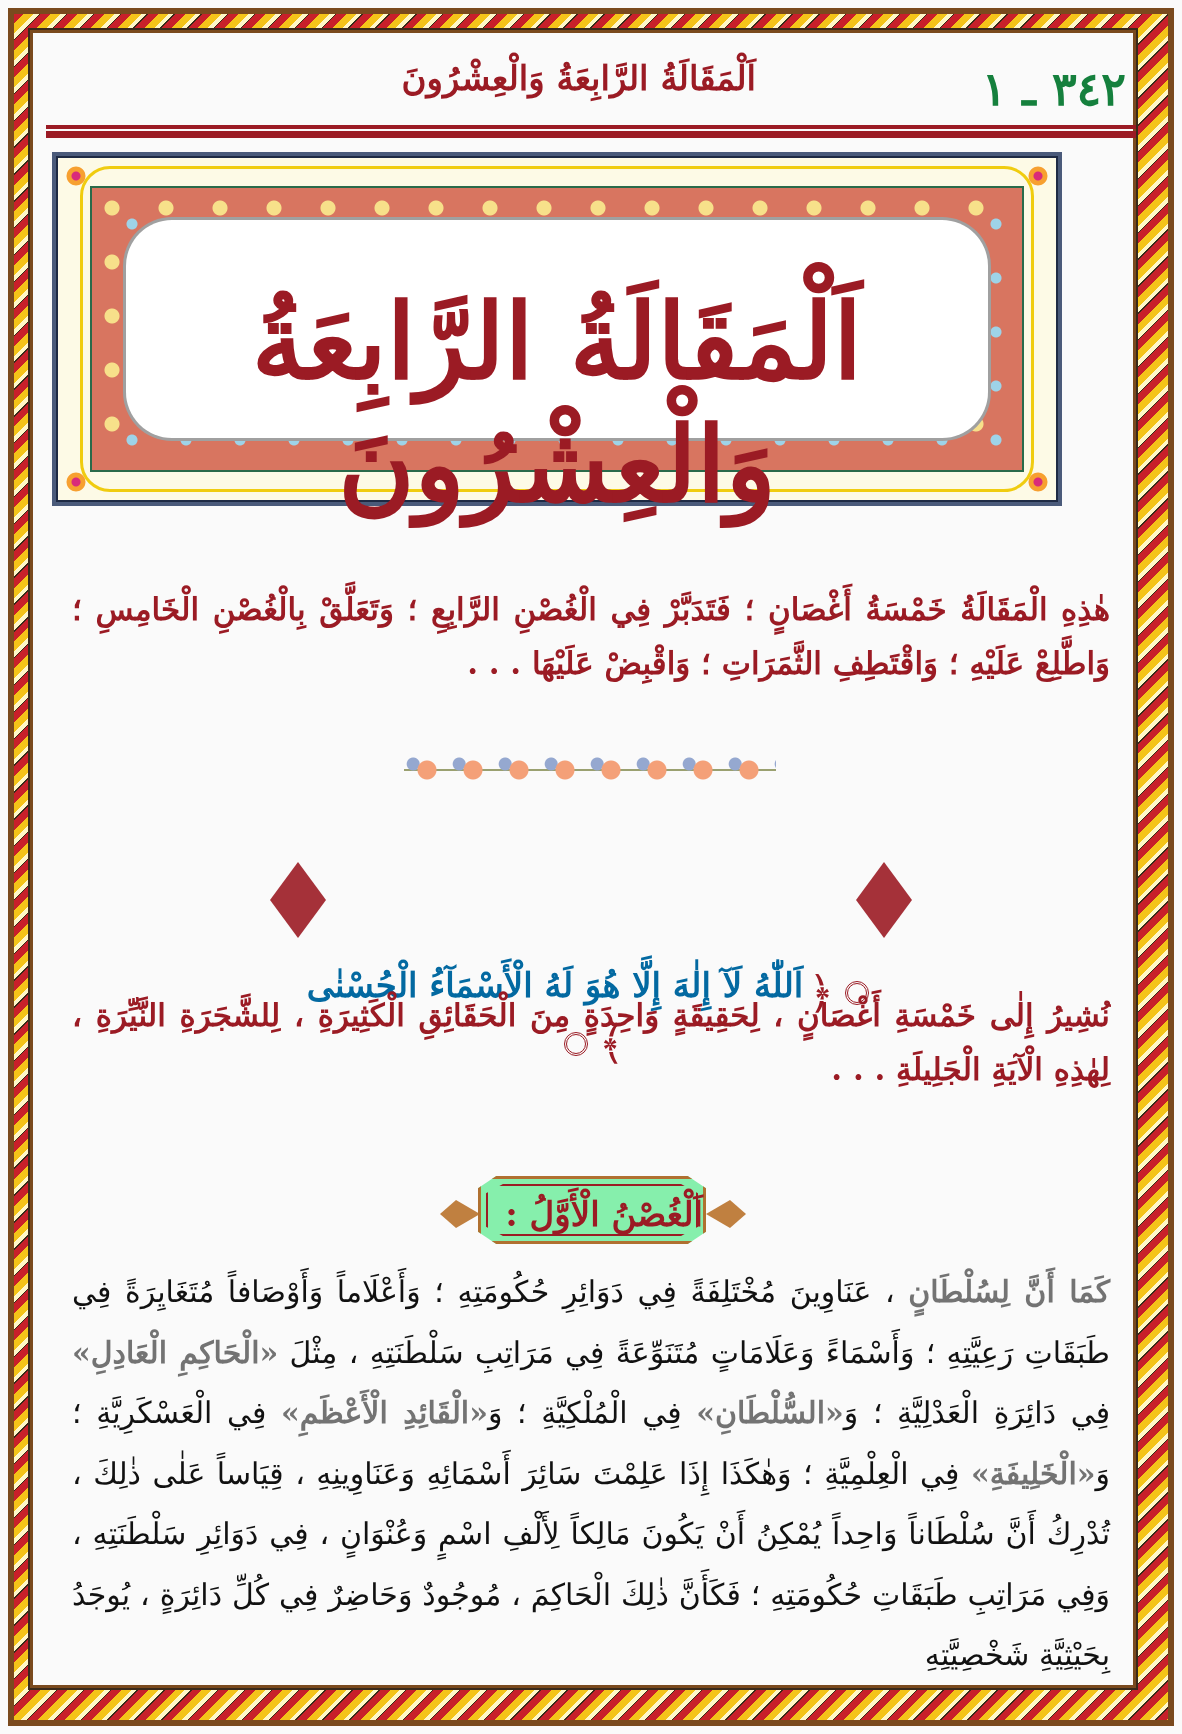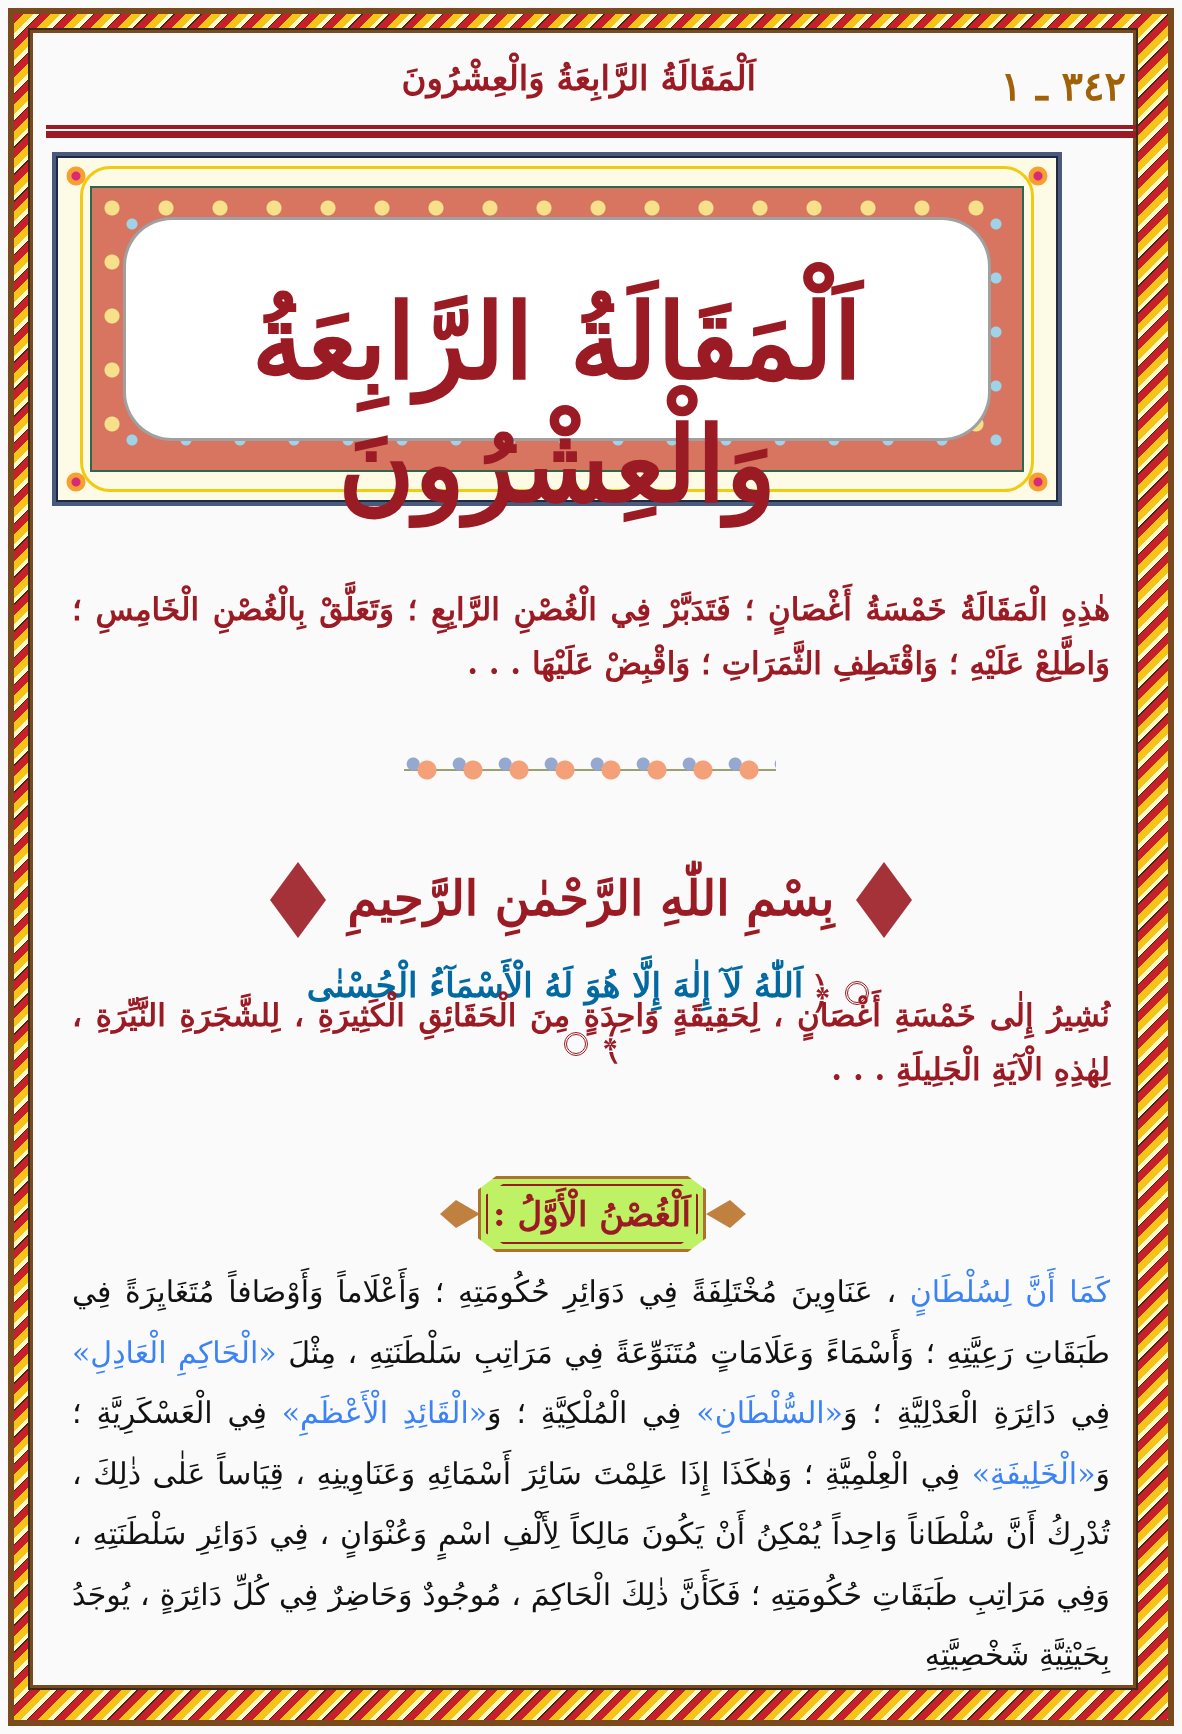--- a/index.html
+++ b/index.html
@@ -6,63 +6,63 @@
   body { width:1182px; height:1734px; position:relative; overflow:hidden; font-family:"DejaVu Serif", serif; }
   .outer-frame { position:absolute; left:8px; top:8px; width:1166px; height:1718px; box-sizing:border-box;
     border:3px solid #7a4a1e; background:#7a4a1e; }
   .braid { position:absolute; left:3px; top:3px; right:3px; bottom:3px;
     background:
       repeating-linear-gradient(135deg, #c8202a 0 7px, #f4c419 7px 14px, #fff8c8 14px 18px, #3a2a1a 18px 19px);
   }
   .page { position:absolute; left:30px; top:30px; width:1106px; height:1658px; background:#fafafa;
     box-shadow: inset 0 0 0 3px #7a4a1e, 0 0 0 2px #3a2a1a; }
   .header { position:absolute; left:46px; right:46px; top:54px; height:70px; direction:rtl; }
-  .header-num { position:absolute; right:10px; top:8px; font-size:40px; color:#a16207; font-weight:bold; letter-spacing:6px; }
+  .header-num { position:absolute; right:10px; top:8px; font-size:46px; color:#15803d; font-weight:bold; letter-spacing:6px; }
   .header-title { position:absolute; right:380px; top:4px; font-size:34px; color:#9b1b24; font-weight:bold; }
   .rule1 { position:absolute; left:46px; right:46px; top:125px; height:4px; background:#9b1b24; }
   .rule2 { position:absolute; left:46px; right:46px; top:131px; height:7px; background:#9b1b24; }
 
   .banner { position:absolute; left:52px; top:152px; width:1010px; height:354px; box-sizing:border-box;
     border:4px solid #4a5a7a; background:#fdfae6; box-shadow: inset 0 0 0 2px #1e2a44; }
   .banner-gold { position:absolute; left:24px; right:24px; top:10px; bottom:10px; border:3px solid #f0cc10; border-radius:30px 30px 30px 30px; }
   .banner-orn { position:absolute; left:34px; right:34px; top:30px; bottom:30px; background:
       radial-gradient(circle at 20px 20px, #f7e08a 0 7px, transparent 8px) 0 0/54px 54px,
       radial-gradient(circle at 40px 36px, #9ed3e8 0 5px, transparent 6px) 0 0/54px 54px,
       #d87560; border:2px solid #2a6a4a; }
   .banner-inner { position:absolute; left:70px; right:70px; top:64px; bottom:64px; background:#ffffff;
     border-radius:46px; box-shadow: 0 0 0 3px #a0a0a0; }
   .banner-title { position:absolute; left:0; right:0; top:60px; text-align:center; font-size:104px; color:#9b1b24;
     font-weight:bold; direction:rtl; }
   .corner-flower { position:absolute; width:20px; height:20px; border-radius:50%; background:radial-gradient(circle,#d92a7a 0 4px,#f7a030 5px 9px,transparent 10px); }
 
   .para { position:absolute; left:72px; right:72px; direction:rtl; text-align:justify; color:#9b1b24;
     font-weight:bold; font-size:31px; line-height:54px; }
   .para.black { color:#111; font-weight:normal; }
-  .hl { color:#3b82f6; font-weight:normal; }
+  .hl { color:#737373; font-weight:bold; }
 
   .divider { position:absolute; left:404px; top:750px; width:372px; height:40px;
     background:
       radial-gradient(circle at 50% 50%, #f4a078 0 9px, transparent 10px) 0 0/46px 40px,
       radial-gradient(circle at 20% 35%, #95a8d0 0 6px, transparent 7px) 0 0/46px 40px,
       linear-gradient(#9aa070,#9aa070) center/100% 2px no-repeat; }
 
   .basmala-row { position:absolute; left:280px; right:280px; top:848px; height:100px; text-align:center; direction:rtl; }
   .basmala { font-size:48px; color:#9b1b24; font-weight:bold; line-height:100px; letter-spacing:2px; }
   .orn-left, .orn-right { position:absolute; top:14px; width:56px; height:76px; }
   .orn-left { left:-10px; } .orn-right { right:-10px; }
   .orn-shape { width:56px; height:76px; background:#9b1b24; clip-path: polygon(50% 0,100% 50%,50% 100%,0 50%); opacity:.9; }
 
   .verse-row { position:absolute; left:300px; right:300px; top:955px; height:60px; text-align:center; direction:rtl; }
   .verse { font-size:34px; color:#0369a1; font-weight:bold; line-height:60px; }
   .rosette { display:inline-block; width:18px; height:18px; border-radius:50%; border:3px double #9b1b24; vertical-align:middle; margin:0 6px; }
   .bracket { color:#9b1b24; font-size:44px; vertical-align:middle; }
 
-  .branch-box { position:absolute; left:478px; top:1176px; width:228px; height:76px; box-sizing:border-box;
-    border:3px solid #b07030; background:#bef264; clip-path: polygon(8% 0,92% 0,100% 18%,100% 82%,92% 100%,8% 100%,0 82%,0 18%);
-    text-align:center; direction:rtl; }
+  .branch-box { position:absolute; left:478px; top:1176px; width:228px; height:68px; box-sizing:border-box;
+    border:3px solid #b07030; background:#86efac; clip-path: polygon(8% 0,92% 0,100% 18%,100% 82%,92% 100%,8% 100%,0 82%,0 18%);
+    direction:rtl; }
   .branch-box-inner { position:absolute; inset:5px; border:2px solid #9b1b24;
     clip-path: polygon(8% 0,92% 0,100% 18%,100% 82%,92% 100%,8% 100%,0 82%,0 18%); }
   .branch-title { position:relative; font-size:34px; color:#9b1b24; font-weight:bold; line-height:70px; }
   .leaf { position:absolute; top:1200px; width:40px; height:28px; background:#c08040;
     clip-path: polygon(0 50%,40% 0,100% 50%,40% 100%); }
   .leaf.l { left:440px; } .leaf.r { left:706px; transform:scaleX(-1); }
 </style>
 </head>
 <body>
 
@@ -92,21 +92,20 @@
 </div>
 
 <div class="para" style="top:582px">هٰذِهِ الْمَقَالَةُ خَمْسَةُ أَغْصَانٍ ؛ فَتَدَبَّرْ فِي الْغُصْنِ الرَّابِعِ ؛ وَتَعَلَّقْ بِالْغُصْنِ الْخَامِسِ ؛ وَاطَّلِعْ عَلَيْهِ ؛ وَاقْتَطِفِ الثَّمَرَاتِ ؛ وَاقْبِضْ عَلَيْهَا . . .</div>
 
 <div class="divider"></div>
 
 <div class="basmala-row">
   <div class="orn-left">
       <div class="orn-shape"></div>
     </div>
-  <span class="basmala">بِسْمِ اللّٰهِ الرَّحْمٰنِ الرَّحِيمِ</span>
   <div class="orn-right">
       <div class="orn-shape"></div>
     </div>
 </div>
 
 <div class="verse-row">
   <span class="rosette"></span>
   <span class="bracket">﴿</span>
   <span class="verse">اَللّٰهُ لَآ إِلٰهَ إِلَّا هُوَ لَهُ الْأَسْمَآءُ الْحُسْنٰى</span>
   <span class="bracket">﴾</span>

